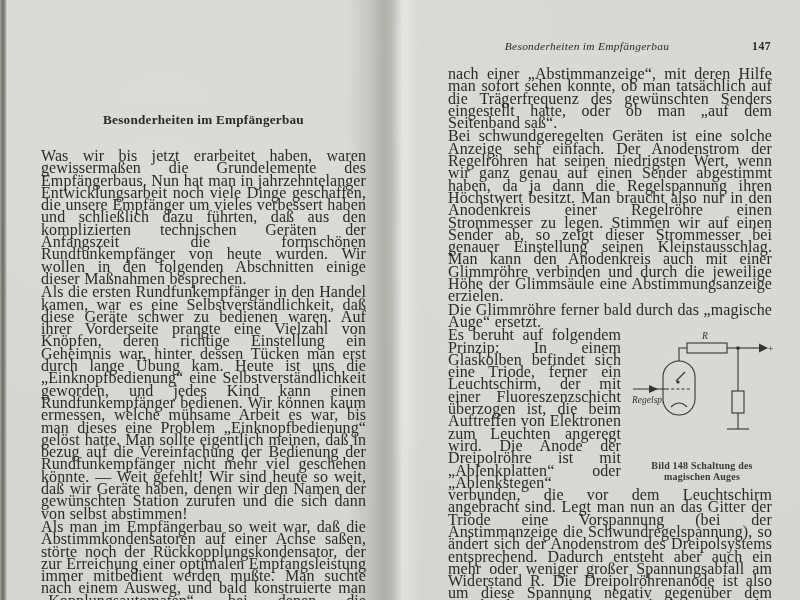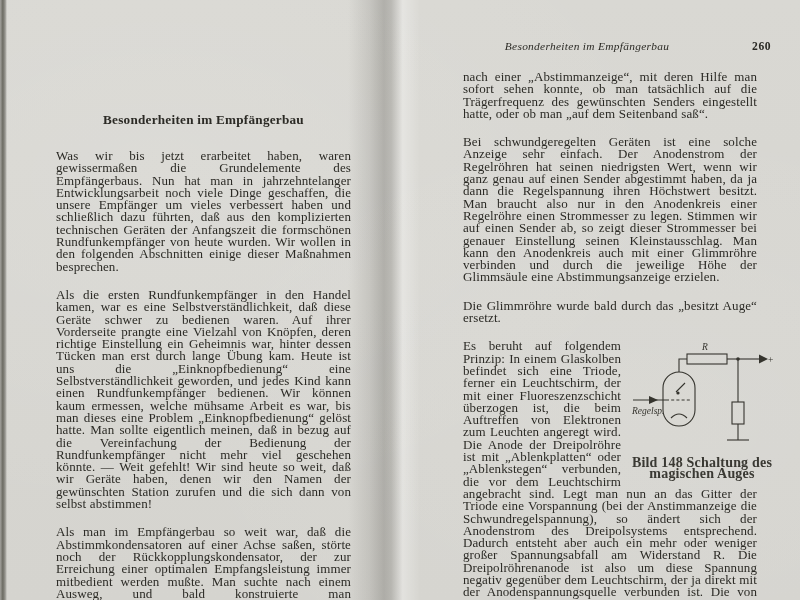--- a/index.html
+++ b/index.html
@@ -67,23 +67,23 @@
     letter-spacing: 0.3px;
   }
   .page-num {
     position: absolute;
     right: 2px; top: 0;
     font-weight: bold;
     font-size: 11.6px;
     letter-spacing: 0.5px;
   }
   .body p {
-    margin: 16px;
+    margin: 1px;
     text-align: justify;
-    font-size: 13px;
+    font-size: 16px;
     line-height: 12.3px;
     letter-spacing: 0.1px;
     word-spacing: 0.3px;
   }
   .figure-float {
     float: right;
     width: 142px;
     margin: 0 0 2px 10px;
   }
   .circuit { display: block; margin: 0 auto; }
@@ -91,23 +91,23 @@
   .circuit .comp { stroke: #35342e; stroke-width: 1.1; fill: none; }
   .circuit .grid { stroke: #35342e; stroke-width: 1; fill: none; stroke-dasharray: 3 2.2; }
   .circuit .solid { fill: #35342e; stroke: none; }
   .circuit text {
     font-family: "Liberation Serif", "DejaVu Serif", serif;
     font-size: 9.5px;
     fill: #35342e;
   }
   .circuit text.ital { font-style: italic; }
   .fig-caption {
-    margin-top: 1px;
+    margin-top: 15px;
     text-align: center;
-    font-size: 14px;
+    font-size: 10px;
     line-height: 11px;
     font-weight: bold;
     letter-spacing: 0.2px;
     color: #3a3933;
   }
 </style>
 </head>
 <body>
 
 <div class="scan">
@@ -119,26 +119,26 @@
     <div class="body">
       <p>Was wir bis jetzt erarbeitet haben, waren gewissermaßen die Grundelemente des Empfängerbaus. Nun hat man in jahrzehntelanger Entwicklungsarbeit noch viele Dinge geschaffen, die unsere Empfänger um vieles verbessert haben und schließlich dazu führten, daß aus den komplizierten technischen Geräten der Anfangszeit die formschönen Rundfunkempfänger von heute wurden. Wir wollen in den folgenden Abschnitten einige dieser Maßnahmen besprechen.</p>
       <p>Als die ersten Rundfunkempfänger in den Handel kamen, war es eine Selbstverständlichkeit, daß diese Geräte schwer zu bedienen waren. Auf ihrer Vorderseite prangte eine Vielzahl von Knöpfen, deren richtige Einstellung ein Geheimnis war, hinter dessen Tücken man erst durch lange Übung kam. Heute ist uns die „Einknopfbedienung“ eine Selbstverständlichkeit geworden, und jedes Kind kann einen Rundfunkempfänger bedienen. Wir können kaum ermessen, welche mühsame Arbeit es war, bis man dieses eine Problem „Einknopfbedienung“ gelöst hatte. Man sollte eigentlich meinen, daß in bezug auf die Vereinfachung der Bedienung der Rundfunkempfänger nicht mehr viel geschehen könnte. — Weit gefehlt! Wir sind heute so weit, daß wir Geräte haben, denen wir den Namen der gewünschten Station zurufen und die sich dann von selbst abstimmen!</p>
       <p>Als man im Empfängerbau so weit war, daß die Abstimmkondensatoren auf einer Achse saßen, störte noch der Rückkopplungskondensator, der zur Erreichung einer optimalen Empfangsleistung immer mitbedient werden mußte. Man suchte nach einem Ausweg, und bald konstruierte man „Kopplungsautomaten“, bei denen die Rückkopplung zwangsläufig mit der Abstimmung verändert wurde. Als man dann mehr und mehr zum Überlagerungsempfänger überging, wurde eine Rückkopplung überflüssig, und der Kopplungsautomat fiel weg.</p>
     </div>
   </div>
 
   <div class="page page-right">
     <div class="running-header">
       <span class="running-title">Besonderheiten im Empfängerbau</span>
-      <span class="page-num">260</span>
+      <span class="page-num">147</span>
     </div>
     <div class="body">
       <p>nach einer „Abstimmanzeige“, mit deren Hilfe man sofort sehen konnte, ob man tatsächlich auf die Trägerfrequenz des gewünschten Senders eingestellt hatte, oder ob man „auf dem Seitenband saß“.</p>
       <p>Bei schwundgeregelten Geräten ist eine solche Anzeige sehr einfach. Der Anodenstrom der Regelröhren hat seinen niedrigsten Wert, wenn wir ganz genau auf einen Sender abgestimmt haben, da ja dann die Regelspannung ihren Höchstwert besitzt. Man braucht also nur in den Anodenkreis einer Regelröhre einen Strommesser zu legen. Stimmen wir auf einen Sender ab, so zeigt dieser Strommesser bei genauer Einstellung seinen Kleinstausschlag. Man kann den Anodenkreis auch mit einer Glimmröhre verbinden und durch die jeweilige Höhe der Glimmsäule eine Abstimmungsanzeige erzielen.</p>
-      <p>Die Glimmröhre wurde bald durch das „besitzt Auge“ ersetzt.</p>
+      <p>Die Glimmröhre ferner bald durch das „magische Auge“ ersetzt.</p>
 
       <div class="figure-float">
         <svg class="circuit" width="142" height="116" viewBox="0 0 142 116">
 
           <rect class="comp" x="32" y="32" width="32" height="54" rx="16" ry="16"></rect>
 
           <line class="comp" x1="45" y1="52" x2="54" y2="43"></line>
           <circle class="solid" cx="47" cy="53" r="1.6"></circle>
 
           <line class="grid" x1="35" y1="60" x2="61" y2="60"></line>

